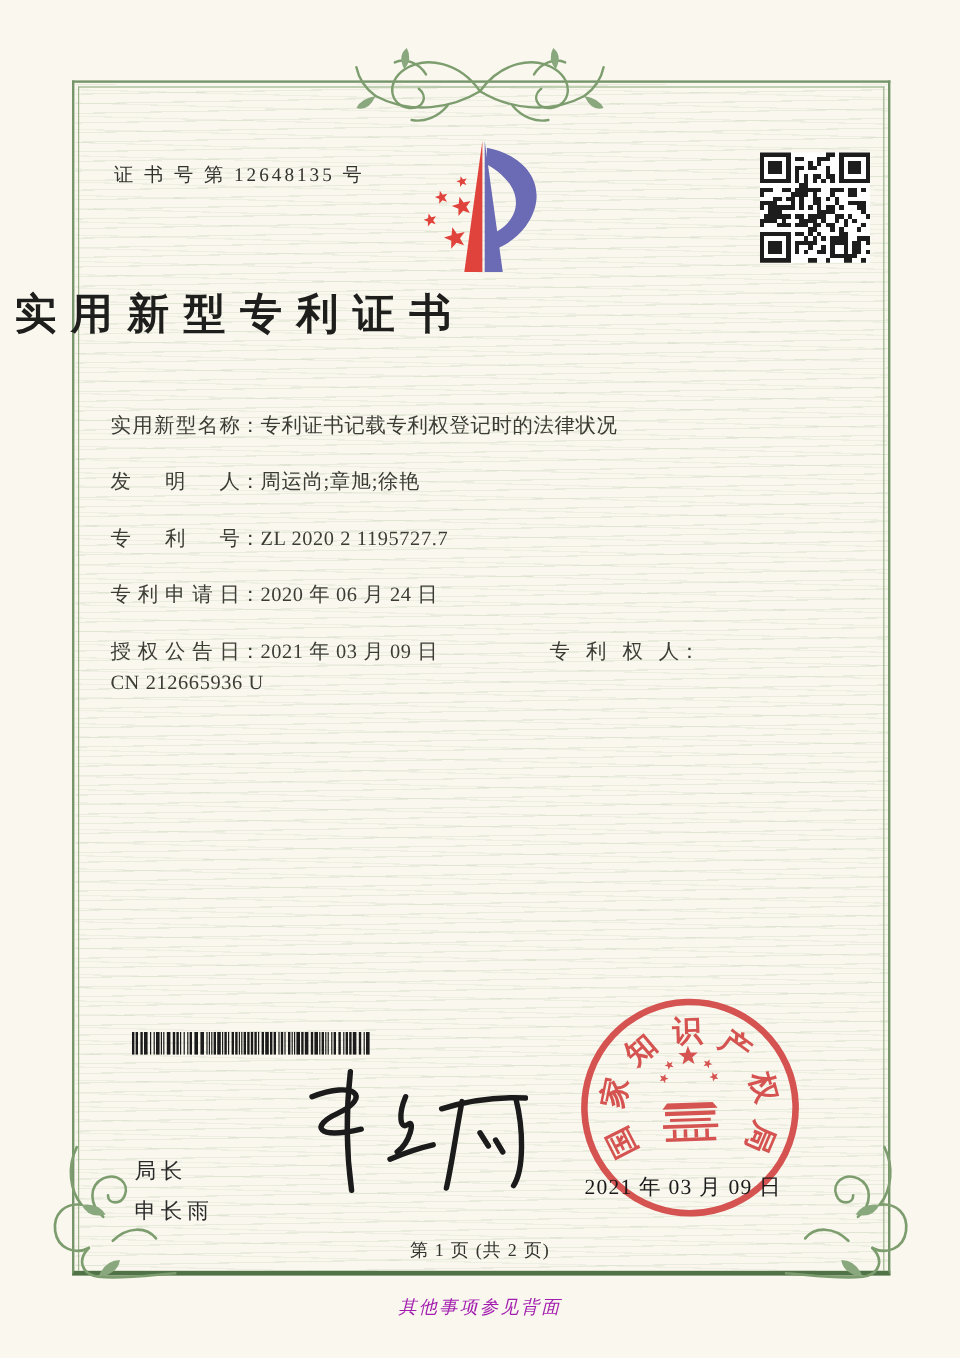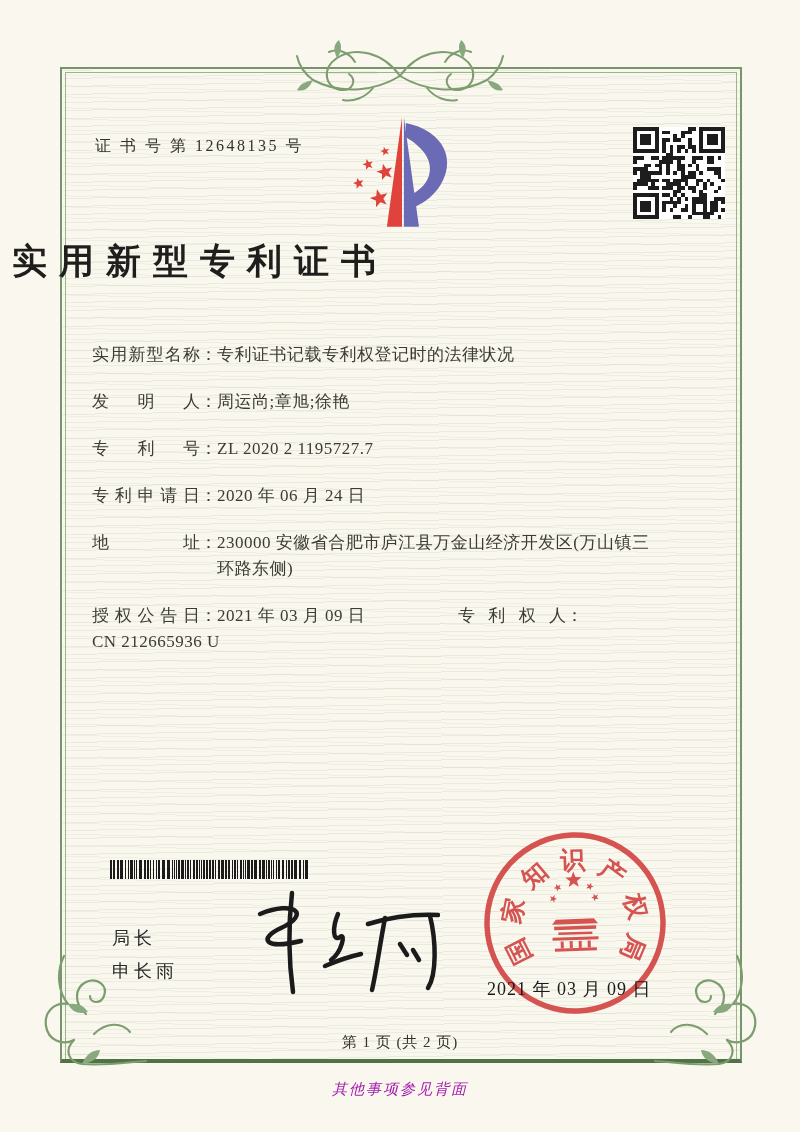--- a/index.html
+++ b/index.html
@@ -26,21 +26,21 @@
   .row{margin-bottom:21px;}
   .lbl{display:inline-block;width:108px;text-align:justify;text-align-last:justify;vertical-align:top;}
   .sep{vertical-align:top;}
   .val{display:inline-block;width:460px;vertical-align:top;white-space:pre-line;letter-spacing:.5px;}
   .val.short{width:195px;}
   .lbl.second{margin-left:46px;}
   .paras{position:absolute;left:88px;top:666px;width:627px;z-index:3;}
   .paras p{margin:0;font-size:15.5px;line-height:24px;font-style:italic;text-indent:2em;
     text-align:justify;color:#45453c;}
   .barcode{position:absolute;left:110px;top:860px;width:200px;height:19px;z-index:3;}
-  .signer{position:absolute;left:112px;top:922px;z-index:3;font-family:"Liberation Sans","DejaVu Sans",sans-serif;
+  .signer{position:absolute;left:112px;top:960px;z-index:3;font-family:"Liberation Sans","DejaVu Sans",sans-serif;
     font-size:18px;letter-spacing:4px;color:#2a2a2a;line-height:33px;}
   .signature{position:absolute;left:225px;top:878px;width:215px;height:125px;z-index:3;}
   .seal{position:absolute;left:480px;top:828px;width:190px;height:190px;z-index:2;opacity:.9;transform:rotate(-2deg);}
   .seal-date{position:absolute;left:487px;top:977px;z-index:4;font-size:18px;letter-spacing:1px;color:#1a1a1a;}
   .page-indicator{position:absolute;left:0;top:1033px;width:100%;text-align:center;z-index:3;font-size:15px;color:#33332e;letter-spacing:1px;}
   .back-note{position:absolute;left:0;top:1080px;width:100%;text-align:center;z-index:3;
     font-size:15px;font-style:italic;color:#a21caf;letter-spacing:2px;}
 </style>
 </head>
 <body>
@@ -412,24 +412,20 @@
     <div class="row">
       <span class="lbl">发明人</span><span class="sep">：</span><span class="val">周运尚;章旭;徐艳</span>
     </div>
     <div class="row">
       <span class="lbl">专利号</span><span class="sep">：</span><span class="val">ZL 2020 2 1195727.7</span>
     </div>
     <div class="row">
       <span class="lbl">专利申请日</span><span class="sep">：</span><span class="val">2020 年 06 月 24 日</span>
     </div>
     <div class="row">
-      <span class="lbl">地址</span><span class="sep">：</span><span class="val">230000 安徽省合肥市庐江县万金山经济开发区(万山镇三
-环路东侧)</span>
-    </div>
-    <div class="row">
       <span class="lbl">授权公告日</span><span class="sep">：</span><span class="val short">2021 年 03 月 09 日</span><span class="lbl second">专利权人</span><span class="sep">：</span><span class="val" style="width:170px">CN 212665936 U</span>
     </div>
   </div>
 
 
   <svg class="barcode" viewBox="0 0 200 19" preserveAspectRatio="none">
     <g id="barcode-bars" fill="#1b1b1b">
         <rect x="0" y="0" width="2" height="19"></rect>
         <rect x="3" y="0" width="2" height="19"></rect>
         <rect x="7" y="0" width="2" height="19"></rect>

